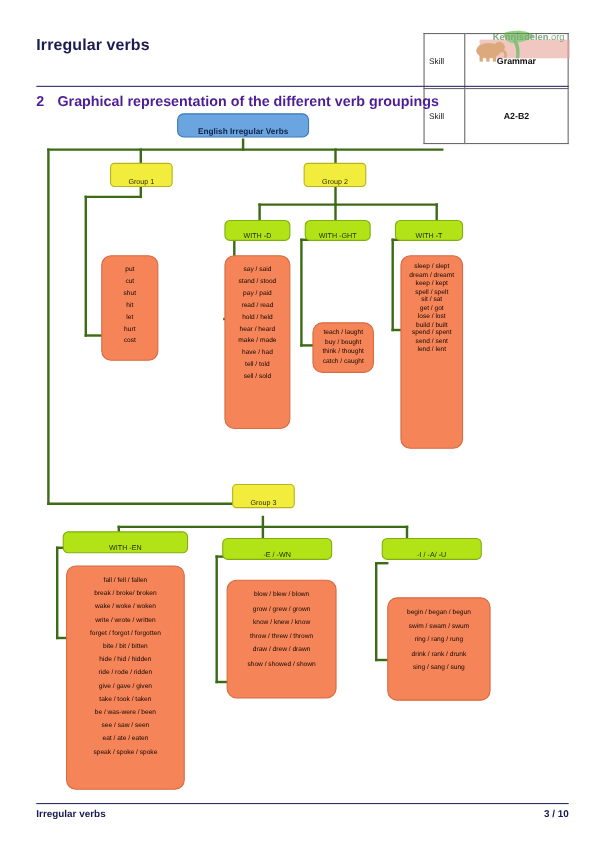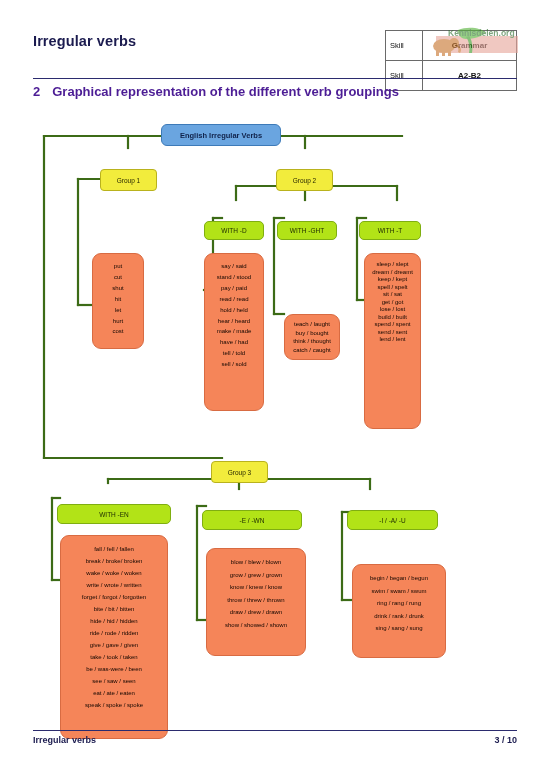--- a/index.html
+++ b/index.html
@@ -41,21 +41,21 @@
     position: absolute;
     right: 0; top: 0;
     width: 132px;
     border-collapse: collapse;
     font-size: 7.5px;
     color: #111;
   }
   #meta-table td {
     border: 1px solid #6a6a6a;
     height: 13px;
-    padding: 8px 4px;
+    padding: 18px 4px;
     line-height: 13px;
   }
   #meta-table td.key {
     width: 28px;
     text-align: left;
   }
   #meta-table td.val {
     text-align: center;
     font-weight: bold;
     font-size: 8px;
@@ -83,21 +83,21 @@
     background: #e7a79c;
   }
   #logo .logo-text {
     position: absolute;
     left: 26px; top: 1px;
     font-size: 8.5px;
     font-weight: bold;
     color: #2f6f2f;
     white-space: nowrap;
   }
-  #logo .logo-text .dom { color: #2f6f2f; font-weight: bold; }
+  #logo .logo-text .dom { color: #2f6f2f; font-weight: normal; }
   #logo svg { position: absolute; left: 0; top: 0; }
 
   
   #section-head {
     position: absolute;
     left: 33px; top: 84px;
     font-size: 13px;
     font-weight: bold;
     color: #4c1d95;
   }
@@ -112,25 +112,24 @@
   #edges {
     position: absolute;
     left: 0; top: 0;
     width: 550px; height: 778px;
   }
 
   .node {
     position: absolute;
     box-sizing: border-box;
     display: flex;
-    align-items: center;
+    align-items: flex-end;
     justify-content: center;
     text-align: center;
     border-radius: 5px;
-    margin-top: 21px;
   }
   .node.root {
     background: #6aa5e0;
     border: 1px solid #3d7ab8;
     color: #10224a;
     font-size: 7.5px;
     font-weight: bold;
     border-radius: 6px;
   }
   .node.group {

